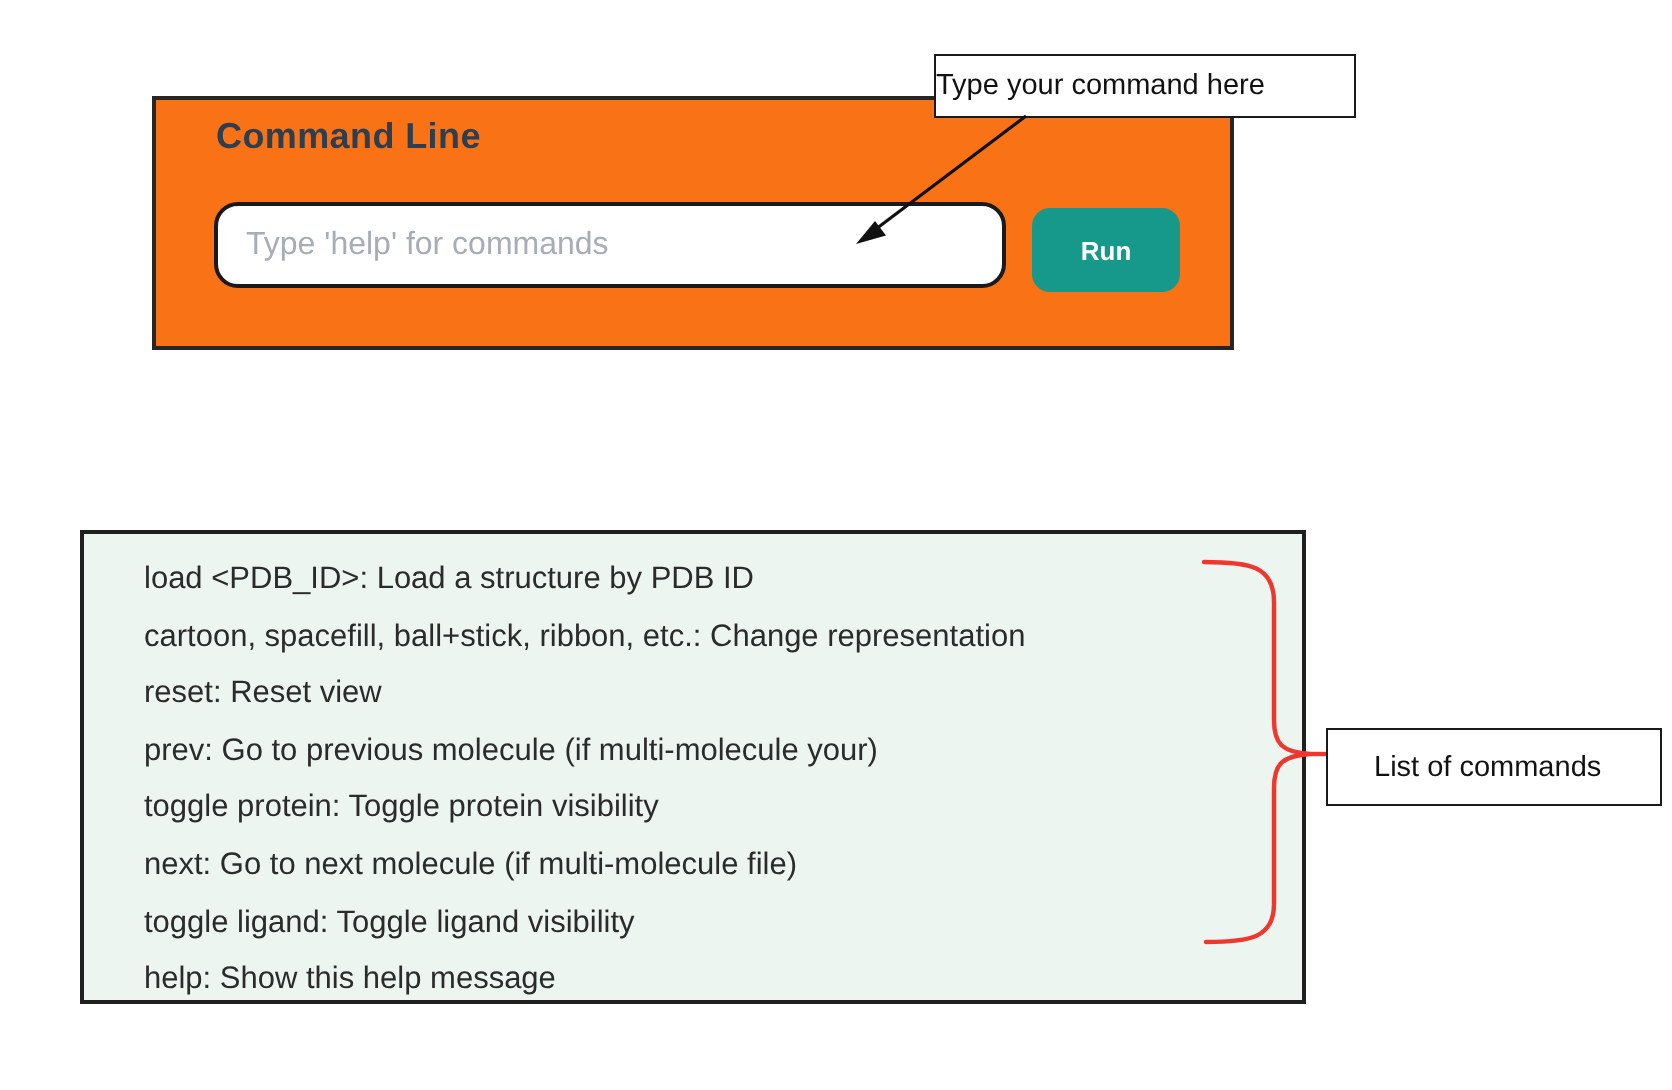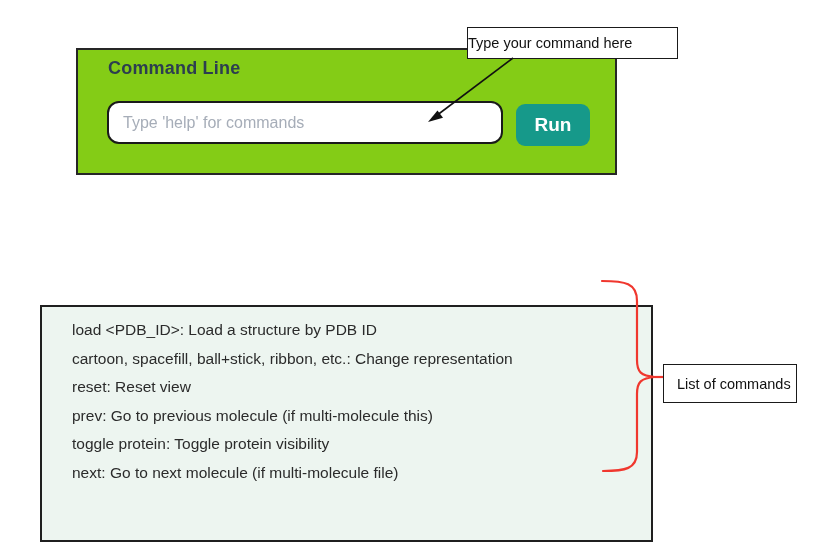--- a/index.html
+++ b/index.html
@@ -9,21 +9,21 @@
     font-family: "Liberation Sans", sans-serif;
     position: relative;
     overflow: hidden;
   }
   .stage { position: absolute; left: 0; top: 0; width: 836px; height: 545px; }
 
   
   .cmd-panel {
     position: absolute; left: 76px; top: 48px;
     width: 537px; height: 123px;
-    background: #84cc16;
+    background: #f97316;
     border: 2px solid #262626;
   }
   .cmd-title {
     position: absolute; left: 30px; top: 8px;
     font-size: 18px; font-weight: bold;
     color: #2c3e50;
     letter-spacing: 0.2px;
   }
   .cmd-input {
     position: absolute; left: 29px; top: 51px;
@@ -39,54 +39,53 @@
     outline: none;
   }
   .cmd-input::placeholder { color: #a6adb8; opacity: 1; }
   .run-btn {
     position: absolute; left: 438px; top: 54px;
     width: 74px; height: 42px;
     background: #16998a;
     color: #ffffff;
     border: none;
     border-radius: 9px;
-    font-size: 19px; font-weight: bold;
+    font-size: 13px; font-weight: bold;
     font-family: "Liberation Sans", sans-serif;
     cursor: pointer;
   }
 
   
   .callout {
     position: absolute;
     background: #ffffff;
     border: 1.5px solid #1a1a1a;
     box-sizing: border-box;
     display: flex; align-items: center;
     color: #111111;
     font-size: 14.5px;
   }
   .callout.note-input {
     left: 467px; top: 27px; width: 211px; height: 32px;
     justify-content: flex-start;
   }
   .callout.note-commands {
-    left: 663px; top: 364px; width: 134px; height: 39px;
-    padding-left: 13px;
+    left: 663px; top: 364px; width: 168px; height: 39px;
+    padding-left: 23px;
     justify-content: flex-start;
   }
 
   
   .help-panel {
     position: absolute; left: 40px; top: 265px;
     width: 613px; height: 237px;
     box-sizing: border-box;
     background: #edf5f0;
     border: 2px solid #1f1f1f;
     padding: 9px 0 0 30px;
-    margin-top: 40px;
   }
   .help-line {
     font-size: 15.5px;
     line-height: 28.6px;
     color: #2b2b2b;
     white-space: nowrap;
   }
 
   svg.overlay { position: absolute; overflow: visible; }
 </style>
@@ -107,23 +106,25 @@
 
   <svg class="overlay" style="left:410px; top:50px;" width="130" height="90">
     <line x1="103" y1="8" x2="26" y2="66" stroke="#111111" stroke-width="1.6"></line>
     <polygon points="18,72 27.5,60.5 33,67.8" fill="#111111"></polygon>
   </svg>
 
   <div class="help-panel">
       <div class="help-line">load &lt;PDB_ID&gt;: Load a structure by PDB ID</div>
       <div class="help-line">cartoon, spacefill, ball+stick, ribbon, etc.: Change representation</div>
       <div class="help-line">reset: Reset view</div>
-      <div class="help-line">prev: Go to previous molecule (if multi-molecule this)</div>
+      <div class="help-line">prev: Go to previous molecule (if multi-molecule your)</div>
       <div class="help-line">toggle protein: Toggle protein visibility</div>
       <div class="help-line">next: Go to next molecule (if multi-molecule file)</div>
+      <div class="help-line">toggle ligand: Toggle ligand visibility</div>
+      <div class="help-line">help: Show this help message</div>
     </div>
 
   <svg class="overlay" style="left:595px; top:274px;" width="80" height="210">
     <path d="M7,7 C30,7 42,9 42,27 L42,86 C42,98 46,102 60,103 C46,104 42,108 42,120 L42,178 C42,195 30,197 8,197" fill="none" stroke="#f0372e" stroke-width="2.2" stroke-linecap="round"></path>
     <line x1="60" y1="103" x2="70" y2="103" stroke="#f0372e" stroke-width="2.2"></line>
   </svg>
 
   <div class="callout note-commands">
     <span>List of commands</span>
   </div>

